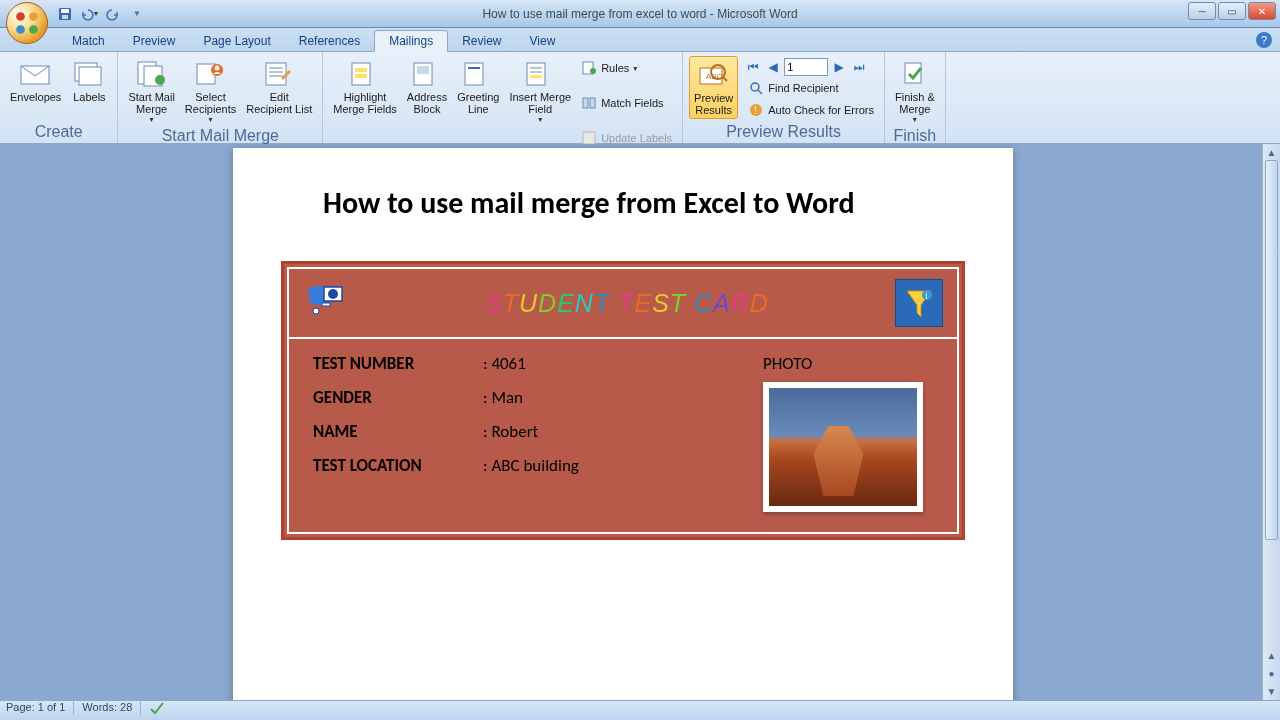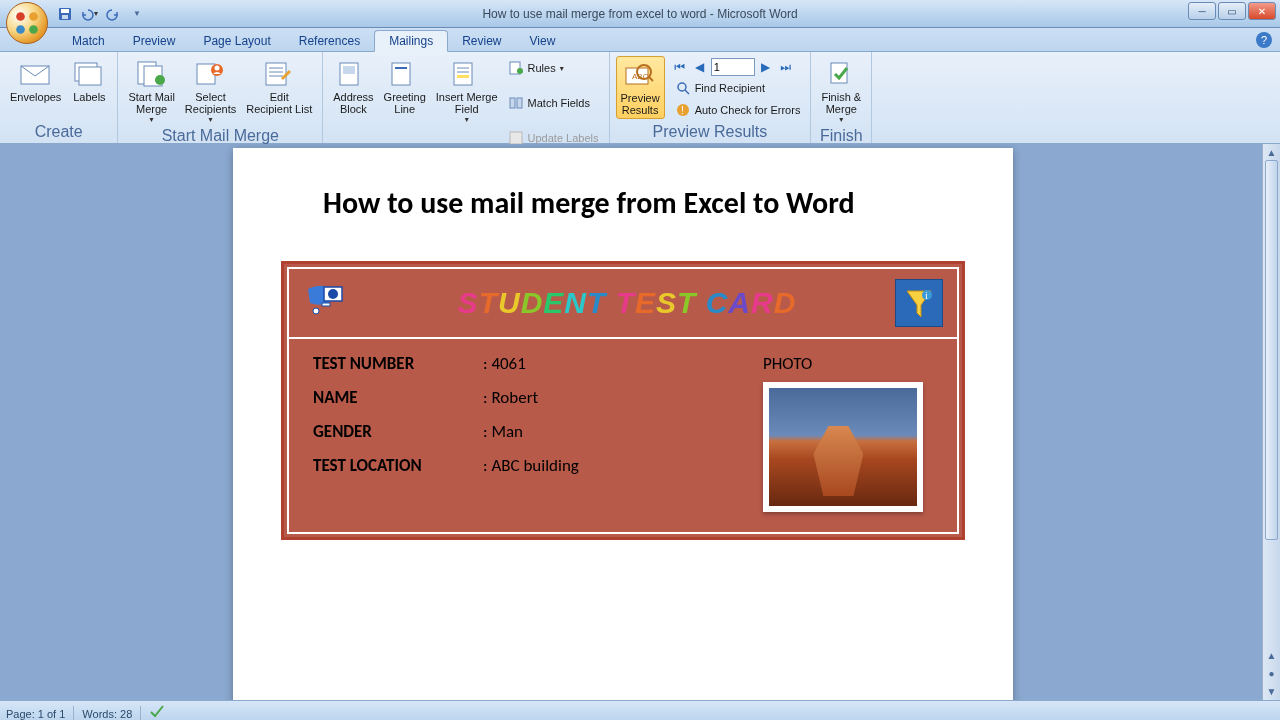--- a/index.html
+++ b/index.html
@@ -53,36 +53,36 @@
   .vscroll .arrow { position:absolute; left:0; right:0; height:16px; display:flex; align-items:center; justify-content:center; color:#4a6a9a; font-size:10px; }
   .browse-btns { position:absolute; bottom:0; left:0; right:0; height:54px; }
   .browse-btns div { height:18px; display:flex; align-items:center; justify-content:center; color:#4a6a9a; font-size:10px; }
 
   
   .doc-title { font-family: Calibri, sans-serif; font-size: 30px; font-weight: bold; color: #000; text-align: left; padding-left: 60px; margin-bottom: 40px; }
   .card { margin: 0 18px; border: 3px solid #b04030; background: #b85a4a; padding: 0; }
   .card-inner { border: 2px solid #fff; margin: 3px; }
   .card-header { background: #b85a4a; height: 70px; display: flex; align-items: center; justify-content: space-between; padding: 0 14px; border-bottom: 2px solid #fff; }
   .card-logo { width: 56px; height: 50px; display:flex; align-items:center; justify-content:center; }
-  .card-title { font-family: "Comic Sans MS", "Arial Black", sans-serif; font-size: 30px; font-weight: bold; font-style: italic; letter-spacing: 1px; }
+  .card-title { font-family: "Comic Sans MS", "Arial Black", sans-serif; font-size: 25px; font-weight: normal; font-style: italic; letter-spacing: 1px; }
   .card-title span:nth-child(1){color:#e83a8a;} .card-title span:nth-child(2){color:#e86a2a;} .card-title span:nth-child(3){color:#e8c82a;} .card-title span:nth-child(4){color:#8ac82a;} .card-title span:nth-child(5){color:#2ac86a;} .card-title span:nth-child(6){color:#2ac8c8;} .card-title span:nth-child(7){color:#2a8ac8;} .card-title span:nth-child(8){color:#e83a8a;} .card-title span:nth-child(9){color:#e86a2a;} .card-title span:nth-child(10){color:#e8c82a;} .card-title span:nth-child(11){color:#8ac82a;} .card-title span:nth-child(12){color:#2a8ac8;} .card-title span:nth-child(13){color:#6a4ac8;} .card-title span:nth-child(14){color:#e83a8a;} .card-title span:nth-child(15){color:#e86a2a;} .card-title span:nth-child(16){color:#2ac8c8;} .card-title span:nth-child(17){color:#2a8ac8;}
   .card-right-icon { width: 48px; height: 48px; background: #2a6ab8; border: 1px solid #1a4a88; display:flex; align-items:center; justify-content:center; }
   .card-body { display: flex; padding: 14px 24px 20px; gap: 40px; }
   .fields { flex: 1; font-family: Calibri, sans-serif; font-size: 17px; color: #000; }
   .field-row { display: flex; margin-bottom: 13px; }
   .field-label { width: 170px; font-weight: bold; }
   .field-value { }
   .photo-col { width: 170px; }
   .photo-label { font-family: Calibri, sans-serif; font-size: 17px; font-weight: normal; color: #000; margin-bottom: 8px; }
   .photo-box { width: 160px; height: 130px; background: #fff; padding: 6px; box-shadow: 0 2px 4px rgba(0,0,0,0.3); }
   .photo-img { width: 100%; height: 100%; background: linear-gradient(to bottom, #4a6a9a 0%, #6a8aba 40%, #c87040 45%, #a84820 60%, #682810 100%); position:relative; overflow:hidden; }
   .photo-img::before { content:""; position:absolute; bottom:10px; left:30%; width:50px; height:70px; background: linear-gradient(#d88850, #a84820); clip-path: polygon(20% 100%, 0 40%, 30% 0, 70% 0, 100% 40%, 80% 100%); }
 
   
-  .statusbar { position: absolute; bottom: 0; left: 0; right: 0; height: 20px; background: linear-gradient(#d7e6f7, #bcd5ee); border-top: 1px solid #8aa8cc; display: flex; align-items: flex-end; font-size: 11px; color: #2a4a6a; padding: 0 6px; }
+  .statusbar { position: absolute; bottom: 0; left: 0; right: 0; height: 20px; background: linear-gradient(#d7e6f7, #bcd5ee); border-top: 1px solid #8aa8cc; display: flex; align-items: flex-start; font-size: 11px; color: #2a4a6a; padding: 0 6px; }
   .statusbar .sep { width: 1px; height: 14px; background: #9ab0cc; margin: 0 8px; }
   .statusbar .right { margin-left: auto; display: flex; align-items: center; gap: 4px; }
   .view-btn { width: 18px; height: 14px; border: 1px solid #8aa8cc; background: #e8f0fa; }
   .view-btn.active { background: #ffd060; }
   .zoom-slider { width: 110px; height: 4px; background: #9ab0cc; position: relative; margin: 0 6px; }
   .zoom-slider .knob { position: absolute; left: 50%; top: -4px; width: 8px; height: 12px; background: #e8f0fa; border: 1px solid #6a8bb5; transform: translateX(-50%); }
 </style>
 </head>
 <body>
 
@@ -202,20 +202,31 @@
           </div>
         <div class="lbl" style="white-space:pre-line;">Edit
 Recipient List</div>
       </div>
     </div>
     <div class="group-label">Start Mail Merge</div>
   </div>
 
   <div class="group">
     <div class="group-body">
+      <div class="big-btn">
+        <div class="icn">
+            <svg width="28" height="28" viewBox="0 0 28 28">
+              <rect x="3" y="3" width="18" height="22" fill="#fff" stroke="#6a8ab8"></rect>
+              <rect x="6" y="8" width="12" height="4" fill="#ffe060"></rect>
+              <rect x="6" y="14" width="12" height="4" fill="#ffe060"></rect>
+            </svg>
+          </div>
+        <div class="lbl" style="white-space:pre-line;">Highlight
+Merge Fields</div>
+      </div>
       <div class="big-btn">
         <div class="icn">
             <svg width="28" height="28" viewBox="0 0 28 28">
               <rect x="3" y="3" width="18" height="22" fill="#fff" stroke="#6a8ab8"></rect>
               <rect x="6" y="6" width="12" height="8" fill="#c8d8ec"></rect>
             </svg>
           </div>
         <div class="lbl" style="white-space:pre-line;">Address
 Block</div>
       </div>
@@ -363,26 +374,26 @@
                 </svg>
             </div>
           </div>
           <div class="card-body">
             <div class="fields">
               <div class="field-row">
                   <div class="field-label">TEST NUMBER</div>
                   <div class="field-value">: 4061</div>
                 </div>
               <div class="field-row">
+                  <div class="field-label">GENDER</div>
+                  <div class="field-value">: Man</div>
+                </div>
+              <div class="field-row">
                   <div class="field-label">NAME</div>
                   <div class="field-value">: Robert</div>
-                </div>
-              <div class="field-row">
-                  <div class="field-label">GENDER</div>
-                  <div class="field-value">: Man</div>
                 </div>
               <div class="field-row">
                   <div class="field-label">TEST LOCATION</div>
                   <div class="field-value">: ABC building</div>
                 </div>
             </div>
             <div class="photo-col">
               <div class="photo-label">PHOTO</div>
               <div class="photo-box">
                 <div class="photo-img"></div>

